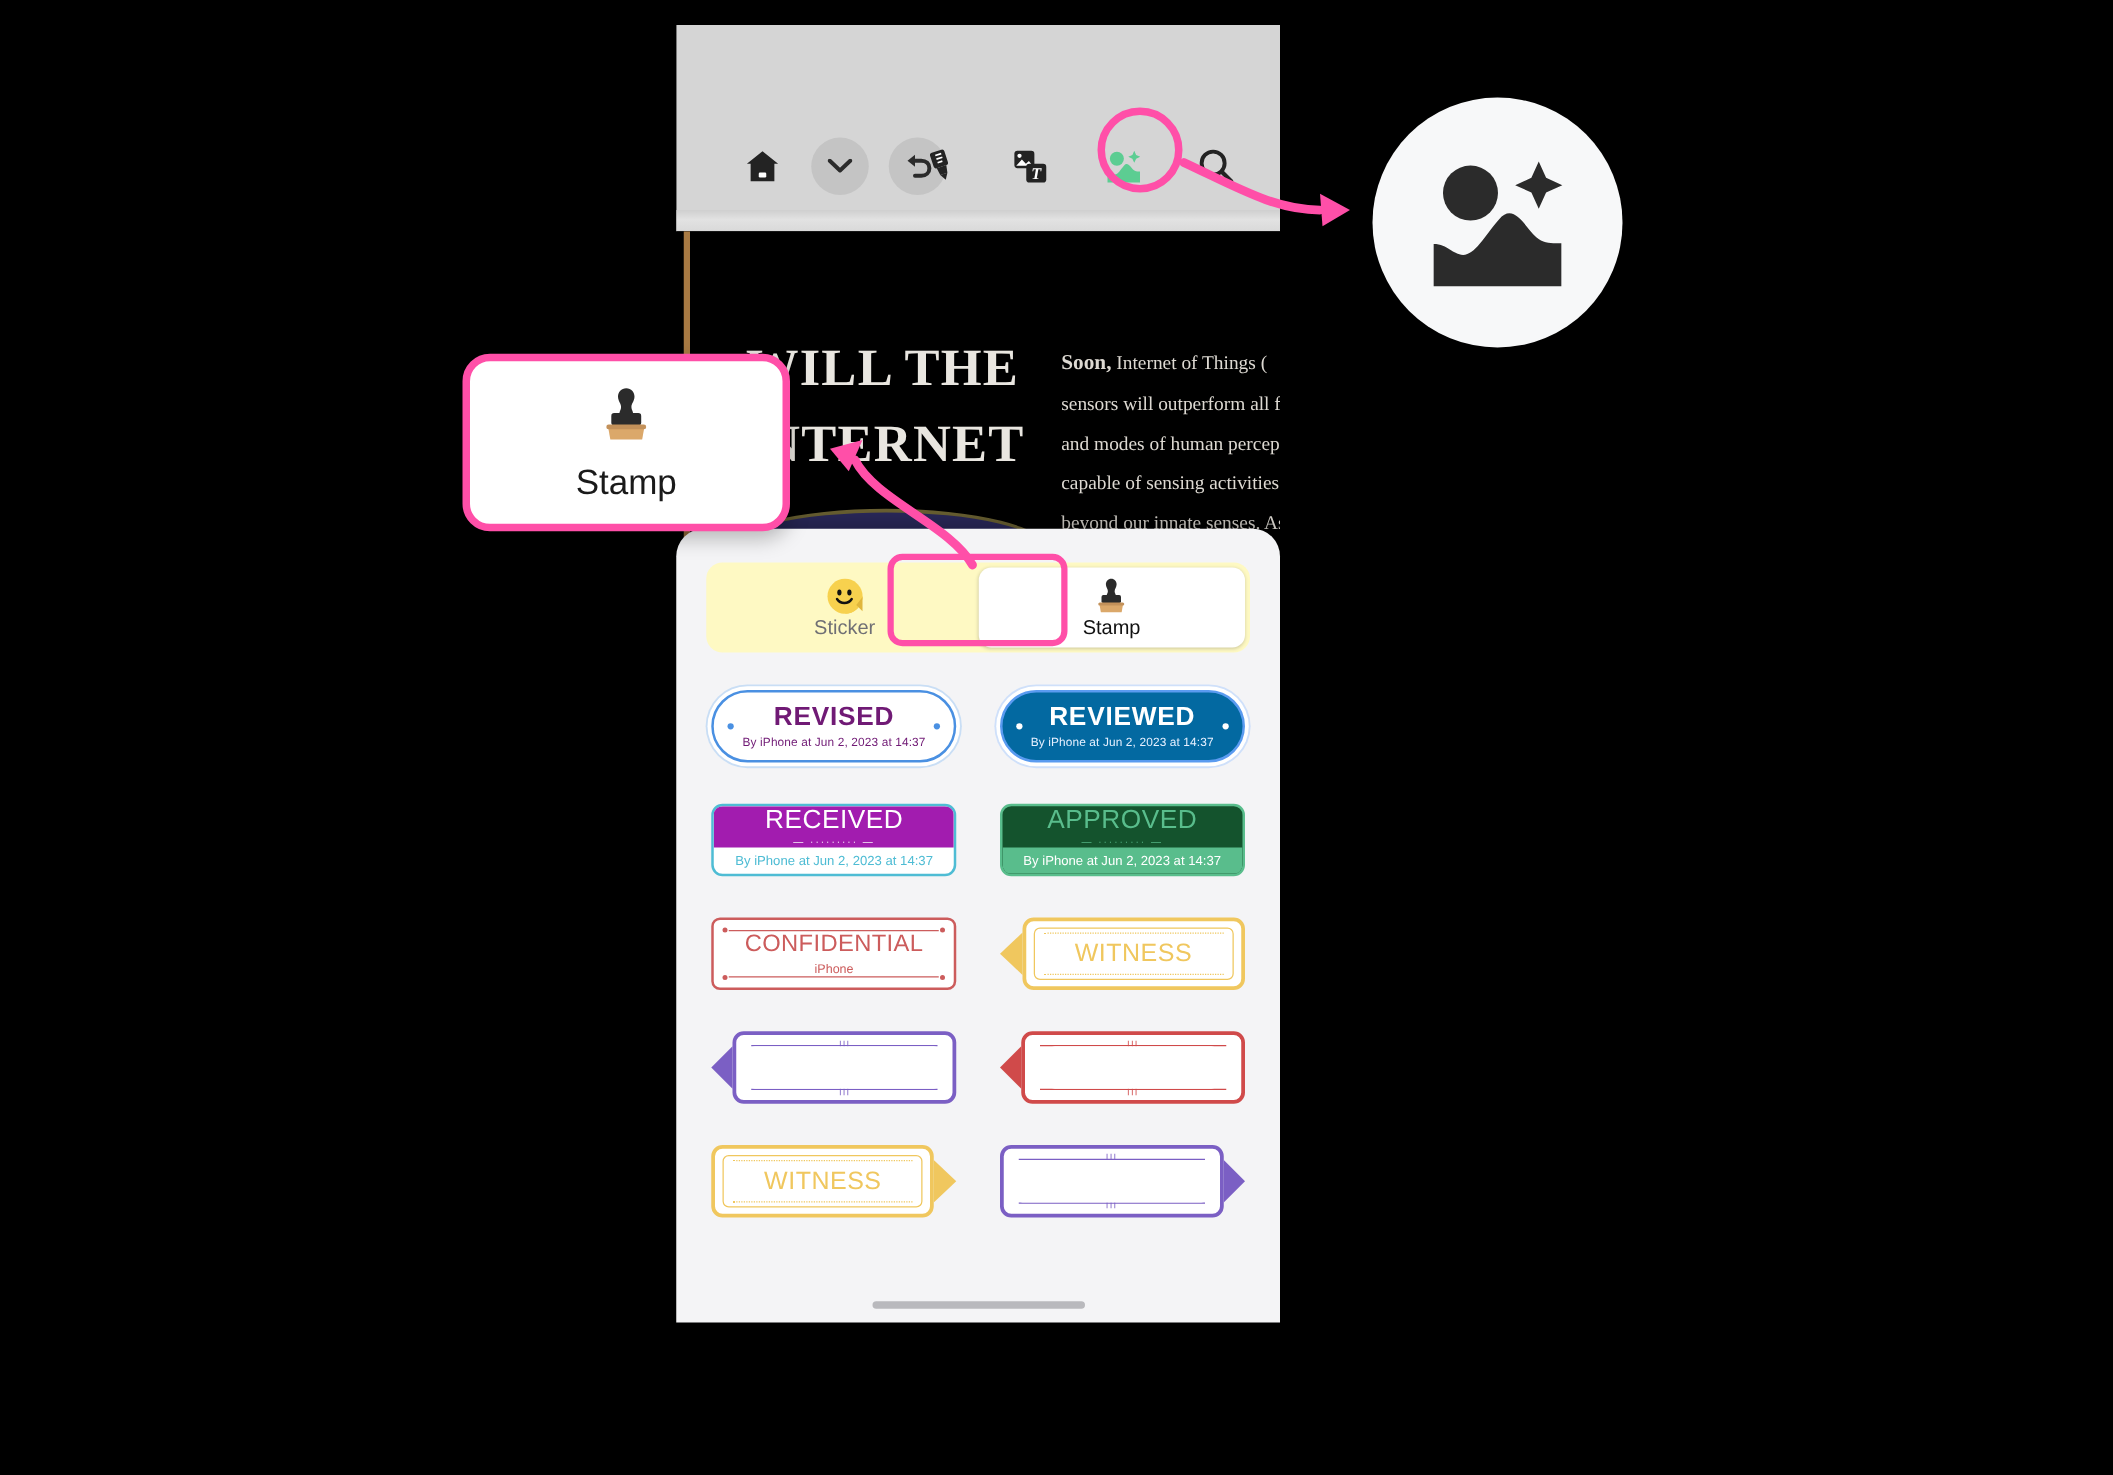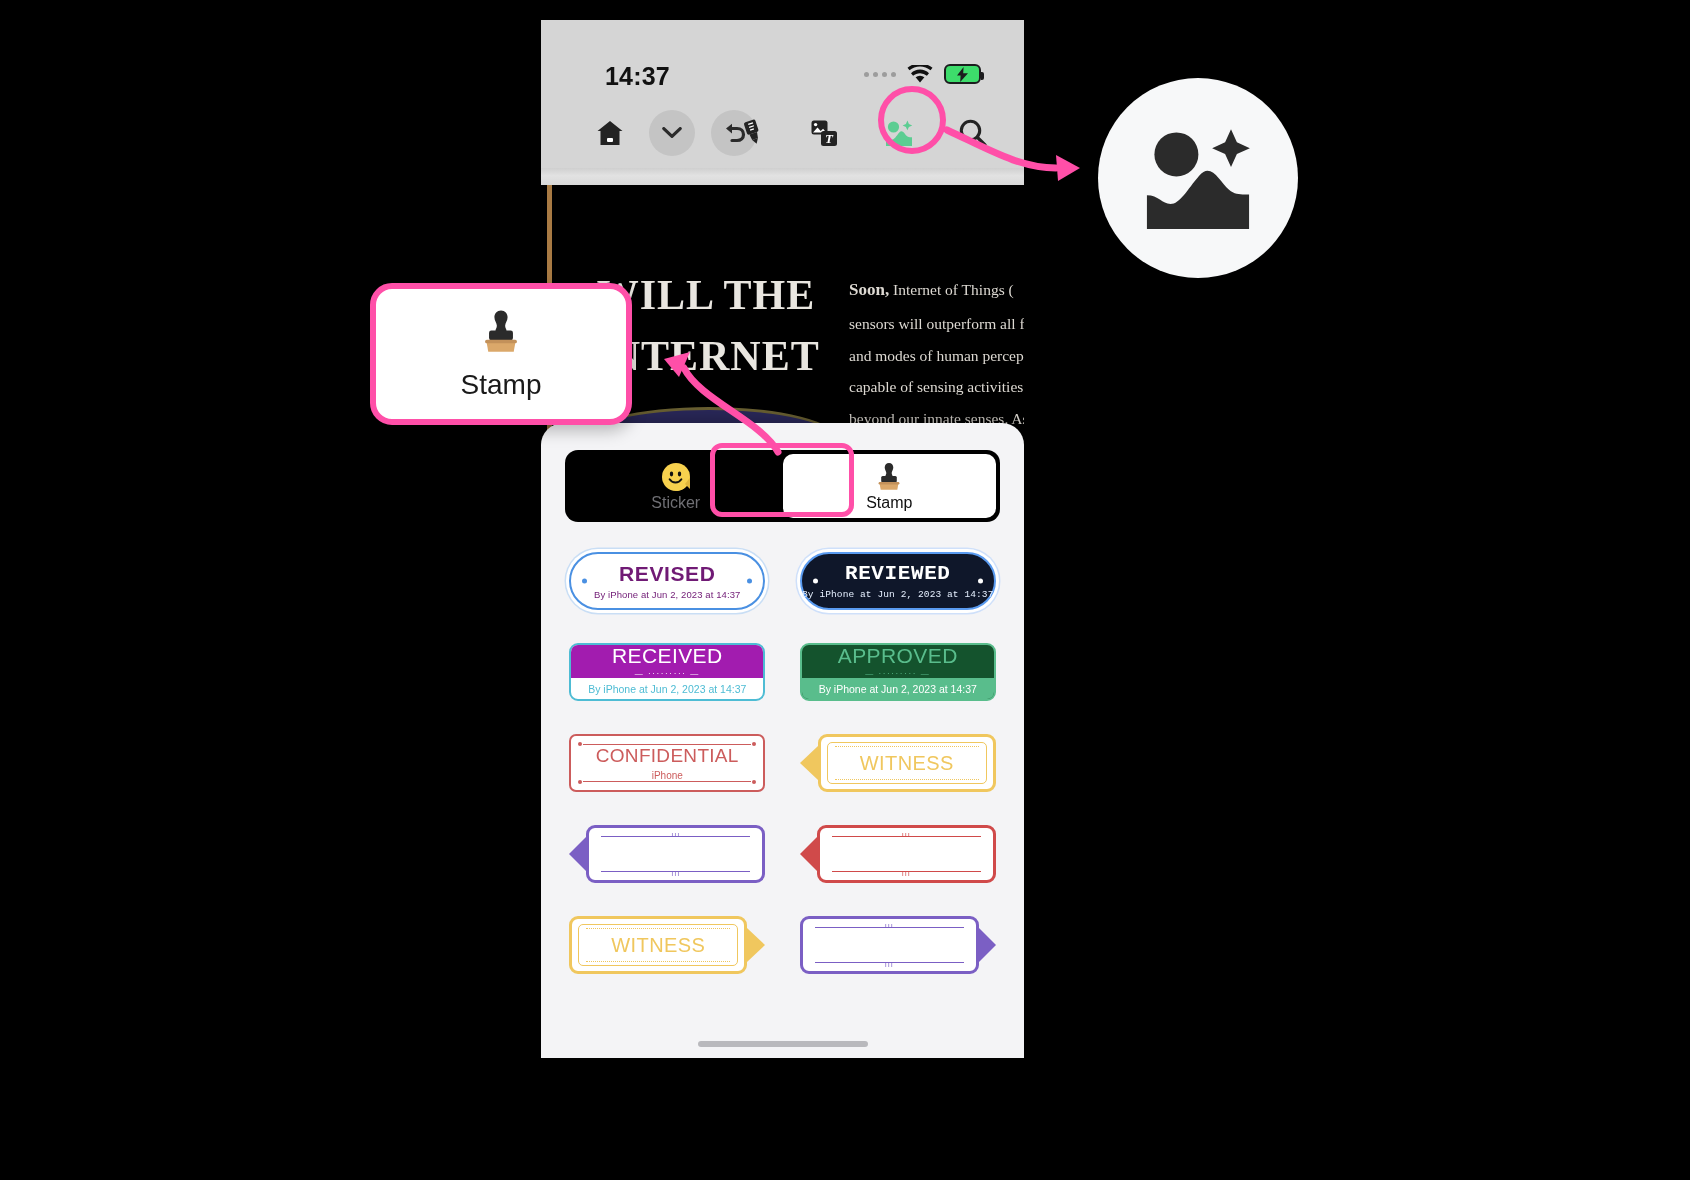--- a/index.html
+++ b/index.html
@@ -96,21 +96,21 @@
   #sheet {
     position:absolute; left:541px; top:423px;
     width:483px; height:635px;
     background:#f4f4f6;
     border-radius:22px 22px 0 0;
     overflow:hidden;
     box-shadow:0 -4px 22px rgba(0,0,0,.35);
   }
   .seg {
     position:absolute; left:24px; top:27px; width:435px; height:72px;
-    background:#000000; border-radius:13px; display:flex; padding:4px;
+    background:#fef9c3; border-radius:13px; display:flex; padding:4px;
   }
   .seg-item {
     flex:1; border-radius:10px; display:flex; flex-direction:column;
     align-items:center; justify-content:center; gap:1px;
   }
   .seg-item.active { background:#fff; box-shadow:0 1px 3px rgba(0,0,0,.18); }
   .seg-ico { height:32px; display:flex; align-items:center; justify-content:center; }
   .seg-label { font-size:16px; color:#6f6f74; }
   .seg-item.active .seg-label { color:#111; }
 
@@ -129,21 +129,21 @@
     display:flex; flex-direction:column; align-items:center; justify-content:center;
     position:relative;
   }
   .pill .big { font-size:21px; font-weight:700; letter-spacing:.6px; line-height:1; }
   .pill .sub { font-size:9.5px; margin-top:5px; letter-spacing:.1px; }
   .pill .dot { position:absolute; top:50%; width:5px; height:5px; border-radius:50%; transform:translateY(-50%); }
   .pill .dot.l { left:11px; } .pill .dot.r { right:11px; }
   .pill.outline { background:#fff; border:2.5px solid #4a90e2; box-shadow:0 0 0 3px #fff, 0 0 0 4.5px #c9def5; }
   .pill.outline .big, .pill.outline .sub { color:#701a75; }
   .pill.outline .dot { background:#4a90e2; }
-  .pill.solid { background:#0f172a; border:2.5px solid #5a9bf0; box-shadow:0 0 0 3px #fff, 0 0 0 4.5px #cfe0fa;font-family:Liberation Mono, monospace; }
+  .pill.solid { background:#0369a1; border:2.5px solid #5a9bf0; box-shadow:0 0 0 3px #fff, 0 0 0 4.5px #cfe0fa; }
   .pill.solid .big { color:#fff; } .pill.solid .sub { color:#e6f0ff; }
   .pill.solid .dot { background:#fff; }
 
   
   .block {
     width:196px; height:58px; border-radius:9px; overflow:hidden;
     display:flex; flex-direction:column; border:2px solid transparent;
   }
   .block .top { flex:1.45; display:flex; flex-direction:column; align-items:center; justify-content:center; }
   .block .big { font-size:21px; font-weight:500; letter-spacing:.4px; line-height:1; }
@@ -232,41 +232,20 @@
 </style>
 </head>
 <body>
 
 <div id="stage">
 
   <div id="phone">
 
     <div class="chrome-bar">
 
-      <div class="status-row">
-        <div class="status-time">14:37</div>
-        <div class="status-right">
-          <span class="dots">
-              <i></i>
-              <i></i>
-              <i></i>
-              <i></i>
-            </span>
-          <svg class="wifi" viewBox="0 0 26 19">
-            <path d="M13 17.5 L8.6 12.3a6.8 6.8 0 0 1 8.8 0Z" fill="#111"></path>
-            <path d="M13 8.2c-2.6 0-5 .95-6.9 2.55l-2.1-2.5A14.2 14.2 0 0 1 13 4.6c3.4 0 6.5 1.2 9 3.65l-2.1 2.5A10.5 10.5 0 0 0 13 8.2Z" fill="#111"></path>
-            <path d="M13 1.4C9 1.4 5.3 2.8 2.5 5.2L.5 2.8A18.8 18.8 0 0 1 13-1.6c4.8 0 9.2 1.7 12.5 4.4l-2 2.4A16.9 16.9 0 0 0 13 1.4Z" fill="#111"></path>
-          </svg>
-          <span class="battery">
-            <svg class="bolt" viewBox="0 0 11 15">
-                <path d="M6.6 0 0 8.4h3.6L3.2 15 11 6.2H6.2Z" fill="#1c1c1e"></path>
-              </svg>
-          </span>
-        </div>
-      </div>
 
       <div class="tool-row">
         <div class="tool-left">
           <span class="tbtn">
             <svg width="28" height="26" viewBox="0 0 28 26">
               <path d="M14 1 1.5 11h3V25h19V11h3Z" fill="#232323"></path>
               <rect x="11" y="18" width="6" height="4" rx="1" fill="#fff"></rect>
             </svg>
           </span>
           <span class="tbtn circle">

